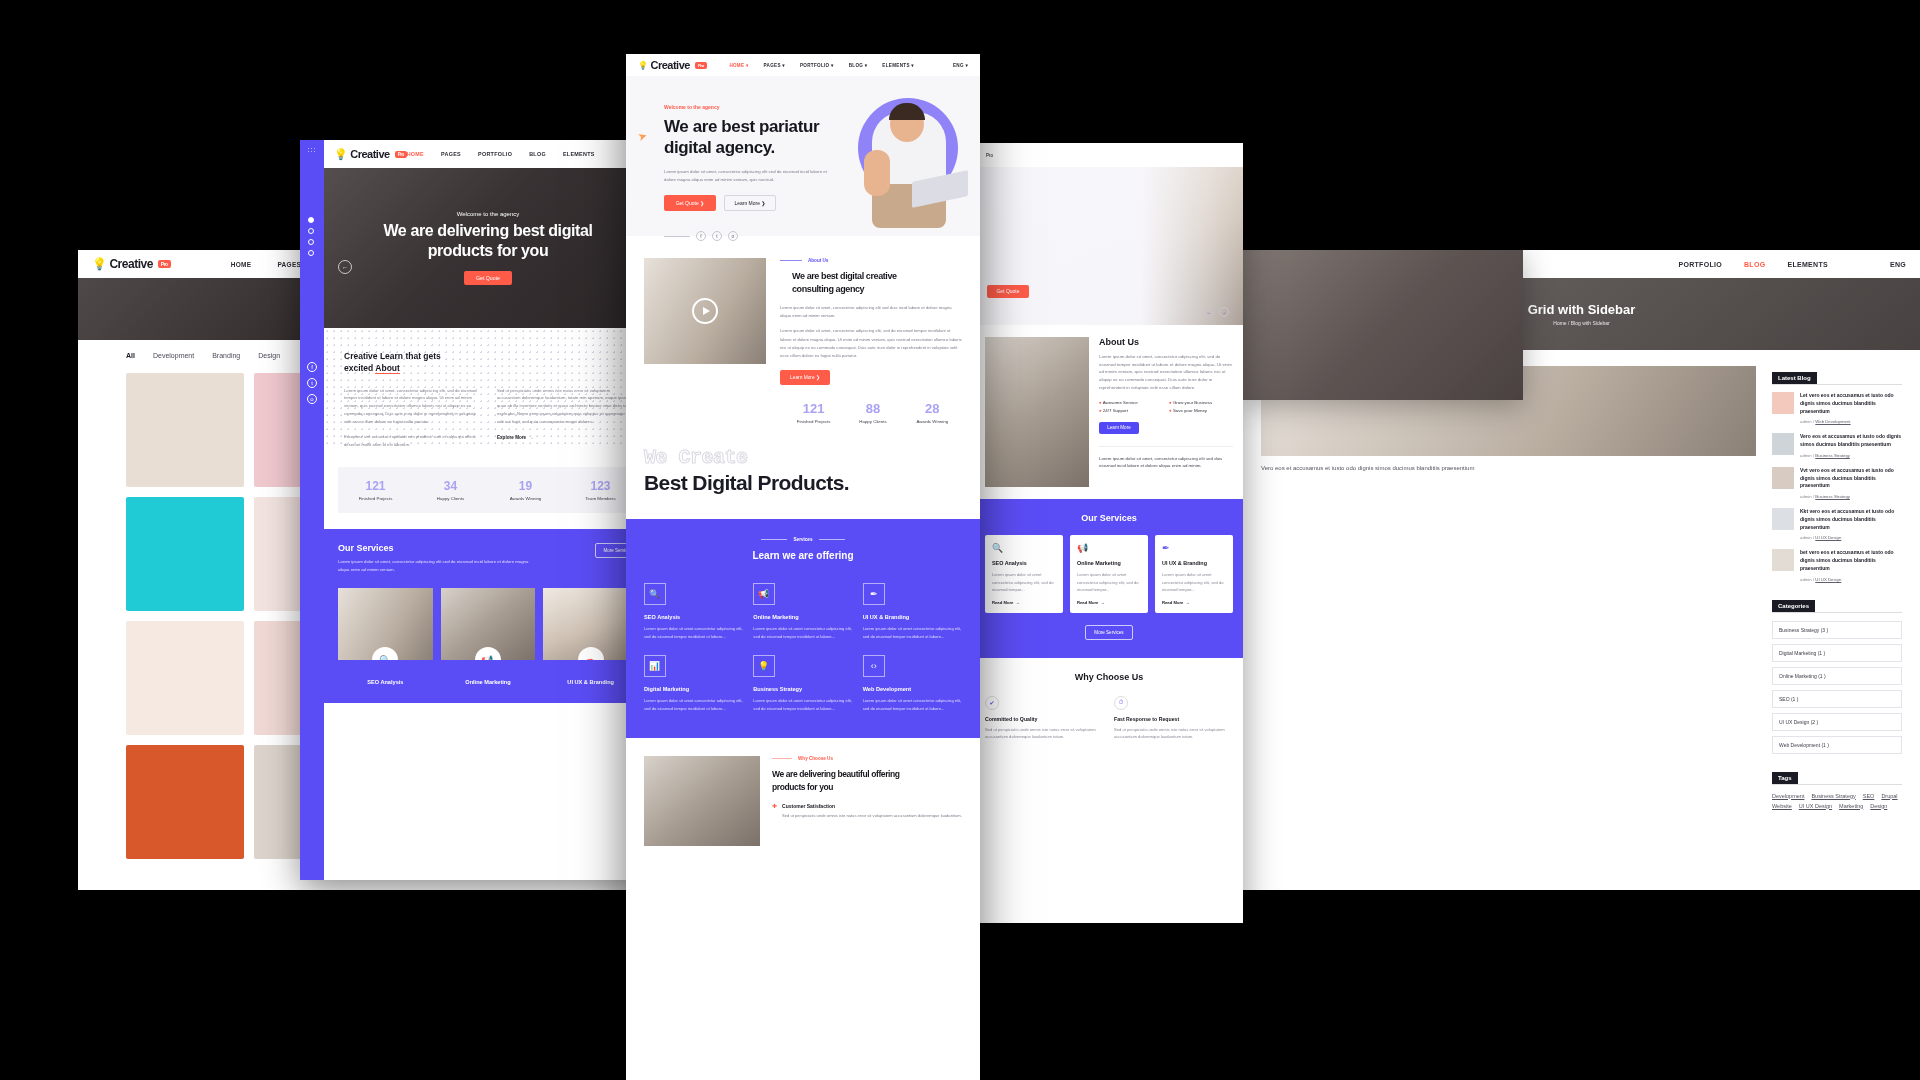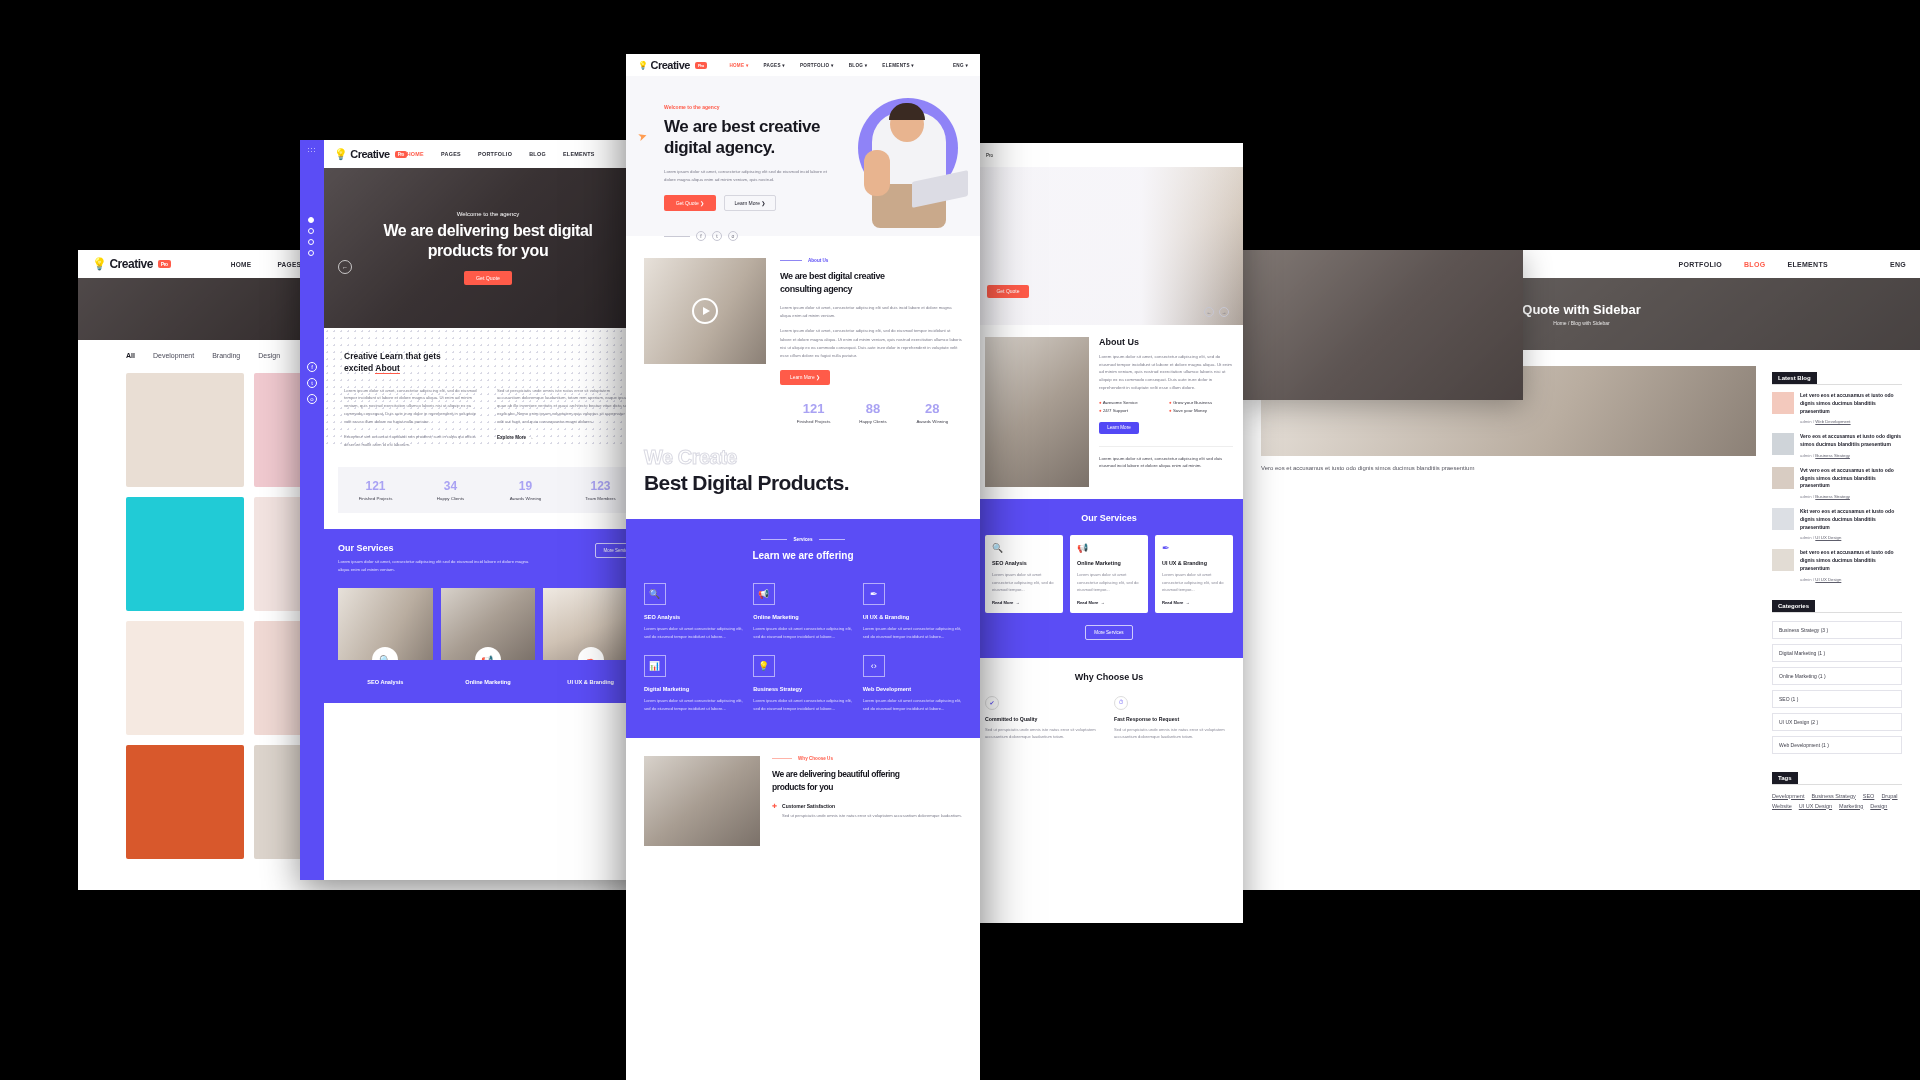--- a/index.html
+++ b/index.html
@@ -76,41 +76,41 @@
   .stat-num { color:#a9a2f3; font-weight:bold; }
   .stat-lbl { color:#3c3c48; }
 
   .svc-icon { border:1px solid rgba(255,255,255,.55); display:flex; align-items:center; justify-content:center; color:#fff;}
   .play { width:26px;height:26px;border-radius:50%;border:2px solid #fff;display:flex;align-items:center;justify-content:center;}
   .play:after{content:"";border-left:7px solid #fff;border-top:4.5px solid transparent;border-bottom:4.5px solid transparent;margin-left:2px;}
 
   .dotnav i { display:inline-block; width:6px; height:6px; border-radius:50%; border:1px solid #b9b9c6; margin-right:3px;}
   .dotnav i.on { background:#ff5b49; border-color:#ff5b49;}
   .circ { width:10px;height:10px;border-radius:50%;border:1px solid #c6c6d2;display:inline-flex;align-items:center;justify-content:center;font-size:5px;color:#6b6b7a;}
-  .outline-txt { -webkit-text-stroke:1px #d9d9e2; color:transparent; font-weight:bold;}
+  .outline-txt { -webkit-text-stroke:1px #d9d9e2; color:transparent; font-weight:bold;font-family:Liberation Mono, monospace;}
   .chk { color:#ff5b49; }
 </style>
 </head>
 <body>
 
 <div class="stage">
 
   <div class="card" id="card7">
     <div style="height:28px;display:flex;align-items:center;justify-content:flex-end;padding:0 14px;gap:22px;font-size:7px;">
       <div class="nav" style="gap:22px;font-size:7px;">
         <a href="#">PORTFOLIO</a>
         <a href="#" class="active">BLOG</a>
         <a href="#">ELEMENTS</a>
         <a href="#" style="margin-left:40px">ENG</a>
       </div>
     </div>
 
     <div class="imgph grad-c" style="height:72px;position:relative;">
       <div style="position:absolute;inset:0;background:rgba(30,27,33,.55);display:flex;flex-direction:column;align-items:center;justify-content:center;color:#fff;">
-        <div style="font-size:13px;font-weight:bold;">Quote with Sidebar</div>
+        <div style="font-size:13px;font-weight:bold;">Grid with Sidebar</div>
         <div style="font-size:5px;margin-top:3px;opacity:.85;">Home / Blog with Sidebar</div>
       </div>
     </div>
 
     <div style="display:flex;padding:16px 18px 0 18px;gap:16px;">
       <div style="flex:1;">
         <div class="imgph grad-d" style="height:90px;margin-bottom:8px;"></div>
         <div style="font-size:6px;color:#55555f;line-height:1.6;">Vero eos et accusamus et iusto odo dignis simos ducimus blanditiis praesentium</div>
       </div>
 
@@ -475,21 +475,21 @@
         <a href="#"><span>BLOG</span> ▾</a>
         <a href="#"><span>ELEMENTS</span> ▾</a>
         <a href="#" style="margin-left:24px;"><span>ENG</span> ▾</a>
       </div>
     </div>
 
     <div class="hero">
       <div style="width:180px;">
         <div class="eyebrow" style="font-size:5px;">Welcome to the agency</div>
         <div class="h-dark" style="font-size:17px;line-height:1.25;margin-top:6px;">
-          <div>We are best creative</div>
+          <div>We are best pariatur</div>
           <div>digital agency.</div>
         </div>
         <div class="muted" style="font-size:4.3px;line-height:1.95;margin-top:9px;width:168px;">Lorem ipsum dolor sit amet, consectetur adipiscing elit sed do eiusmod incid labore et dolore magna aliqua enim ad minim veniam, quis nostrud.</div>
         <div style="display:flex;gap:8px;margin-top:11px;">
           <div class="btn-red" style="width:52px;height:16px;line-height:16px;font-size:5px;border-radius:2px;"><span>Get Quote</span> ❯</div>
           <div class="btn-ghost" style="width:52px;height:16px;line-height:15px;font-size:5px;border-radius:2px;"><span>Learn More</span> ❯</div>
         </div>
         <div style="display:flex;align-items:center;gap:6px;margin-top:20px;">
           <span style="width:26px;height:1px;background:#c9c9d4;display:inline-block;"></span>
           <span class="circ">f</span>
@@ -517,21 +517,21 @@
       <div class="imgph grad-d" style="width:122px;height:106px;flex:none;position:relative;">
         <div style="position:absolute;inset:0;display:flex;align-items:center;justify-content:center;">
           <div class="play"></div>
         </div>
       </div>
       <div style="flex:1;">
         <div style="display:flex;align-items:center;gap:6px;">
           <span style="width:22px;height:1px;background:#8f86f3;display:inline-block;"></span>
           <span style="color:#5b4df5;font-size:4.6px;font-weight:bold;">About Us</span>
         </div>
-        <div class="h-dark" style="font-size:9px;line-height:1.45;margin-top:7px;">
+        <div class="h-dark" style="font-size:9px;line-height:1.45;margin-top:7px;margin-left:12px;">
           <div>We are best digital creative</div>
           <div>consulting agency</div>
         </div>
         <div class="muted" style="font-size:4.2px;line-height:1.95;margin-top:8px;">Lorem ipsum dolor sit amet, consectetur adipiscing elit sed duis incid labore et dolore magna aliqua enim ad minim veniam.</div>
         <div class="muted" style="font-size:4.2px;line-height:1.95;margin-top:7px;">Lorem ipsum dolor sit amet, consectetur adipiscing elit, sed do eiusmod tempor incididunt ut labore et dolore magna aliqua. Ut enim ad minim veniam, quis nostrud exercitation ullamco laboris nisi ut aliquip ex ea commodo consequat. Duis aute irure dolor in reprehenderit in voluptate velit esse cillum dolore eu fugiat nulla pariatur.</div>
         <div class="btn-red" style="margin-top:10px;width:50px;height:15px;line-height:15px;font-size:4.8px;border-radius:2px;"><span>Learn More</span> ❯</div>
       </div>
     </div>
 
     <div id="center-stats" style="display:grid;grid-template-columns:repeat(3,1fr);text-align:center;padding:16px 18px 0;margin-left:140px;">

